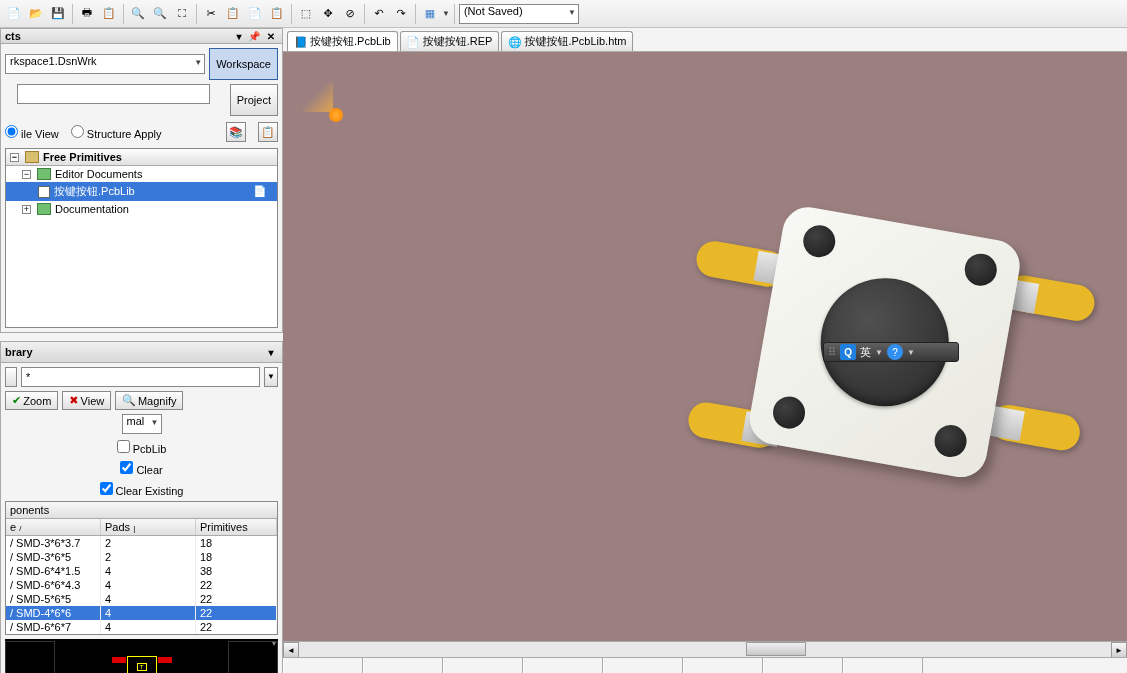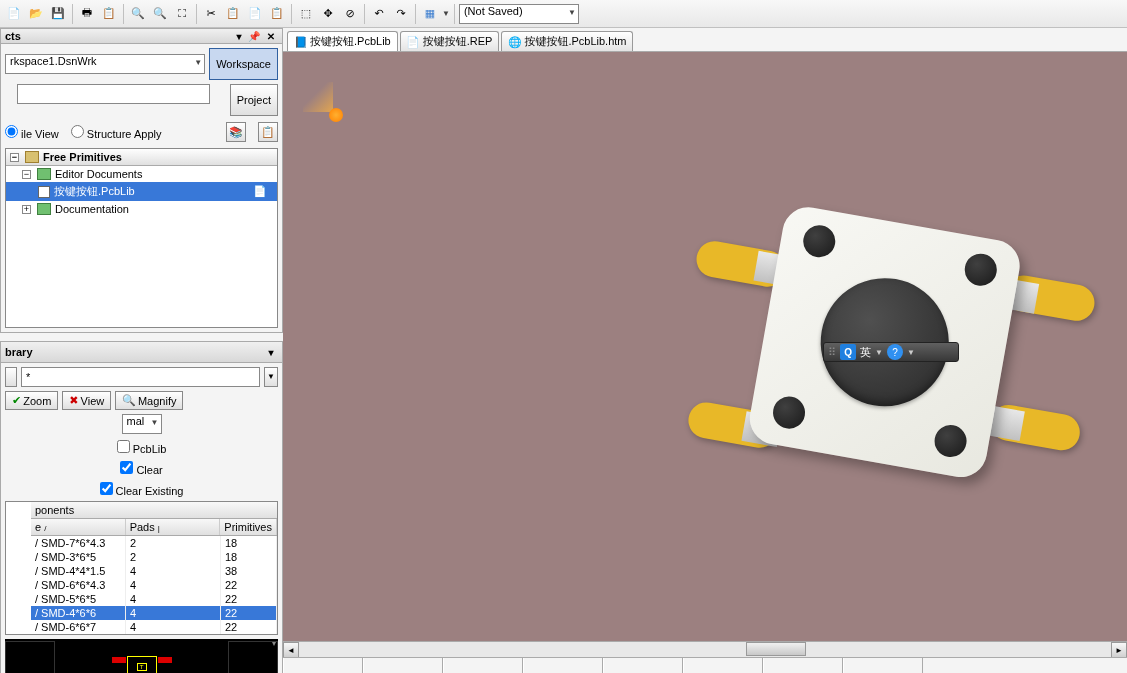--- a/index.html
+++ b/index.html
@@ -41,21 +41,21 @@
 .exp { width: 9px; height: 9px; border: 1px solid #888; background: #fff; text-align: center; line-height: 7px; font-size: 9px; margin-right: 2px; cursor: pointer; }
 
 .lib-panel { margin-top: 8px; }
 .lib-body { background: #f4f4f4; border: 1px solid #aaa; border-top: none; padding: 4px; }
 .mask-row { display: flex; gap: 4px; align-items: center; }
 .mask-row input { flex: 1; height: 20px; border: 1px solid #888; padding: 0 4px; }
 .btn-row { display: flex; gap: 4px; margin-top: 4px; }
 .btn-small { background: linear-gradient(#fff,#e0e0e0); border: 1px solid #888; padding: 2px 6px; display: flex; align-items: center; gap: 2px; cursor: pointer; }
 .chk-row { display: flex; gap: 6px; align-items: center; margin-top: 4px; flex-wrap: wrap; flex-direction: column; }
 
-.grid { background: #fff; border: 1px solid #888; margin-top: 4px; padding-left: 25px; }
+.grid { background: #fff; border: 1px solid #888; margin-top: 4px; }
 .grid-title { background: linear-gradient(#f8f8f8,#e0e0e0); padding: 2px 4px; border-bottom: 1px solid #aaa; }
 .grid-hdr { display: flex; background: linear-gradient(#f8f8f8,#e0e0e0); border-bottom: 1px solid #aaa; }
 .gh { padding: 2px 4px; border-right: 1px solid #ccc; }
 .gh1 { width: 95px; } .gh2 { width: 95px; } .gh3 { flex: 1; }
 .grid-body { max-height: 120px; overflow: auto; }
 .grid-row { display: flex; cursor: pointer; }
 .grid-row.sel { background: #3878d8; color: #fff; }
 .gc { padding: 1px 4px; border-right: 1px solid #eee; white-space: nowrap; overflow: hidden; }
 .gc1 { width: 95px; } .gc2 { width: 95px; } .gc3 { flex: 1; }
 
@@ -222,31 +222,31 @@
         </div>
         <div class="grid">
           <div class="grid-title">ponents</div>
           <div class="grid-hdr">
             <div class="gh gh1"><span>e</span> <span style="font-size:8px">/</span></div>
             <div class="gh gh2"><span>Pads</span> <span style="font-size:8px">|</span></div>
             <div class="gh gh3">Primitives</div>
           </div>
           <div class="grid-body" id="grid-body">
               <div class="grid-row">
-                <div class="gc gc1">/ SMD-7*6*4.3</div>
+                <div class="gc gc1">/ SMD-3*6*3.7</div>
                 <div class="gc gc2">2</div>
                 <div class="gc gc3">18</div>
               </div>
               <div class="grid-row">
                 <div class="gc gc1">/ SMD-3*6*5</div>
                 <div class="gc gc2">2</div>
                 <div class="gc gc3">18</div>
               </div>
               <div class="grid-row">
-                <div class="gc gc1">/ SMD-4*4*1.5</div>
+                <div class="gc gc1">/ SMD-6*4*1.5</div>
                 <div class="gc gc2">4</div>
                 <div class="gc gc3">38</div>
               </div>
               <div class="grid-row">
                 <div class="gc gc1">/ SMD-6*6*4.3</div>
                 <div class="gc gc2">4</div>
                 <div class="gc gc3">22</div>
               </div>
               <div class="grid-row">
                 <div class="gc gc1">/ SMD-5*6*5</div>

